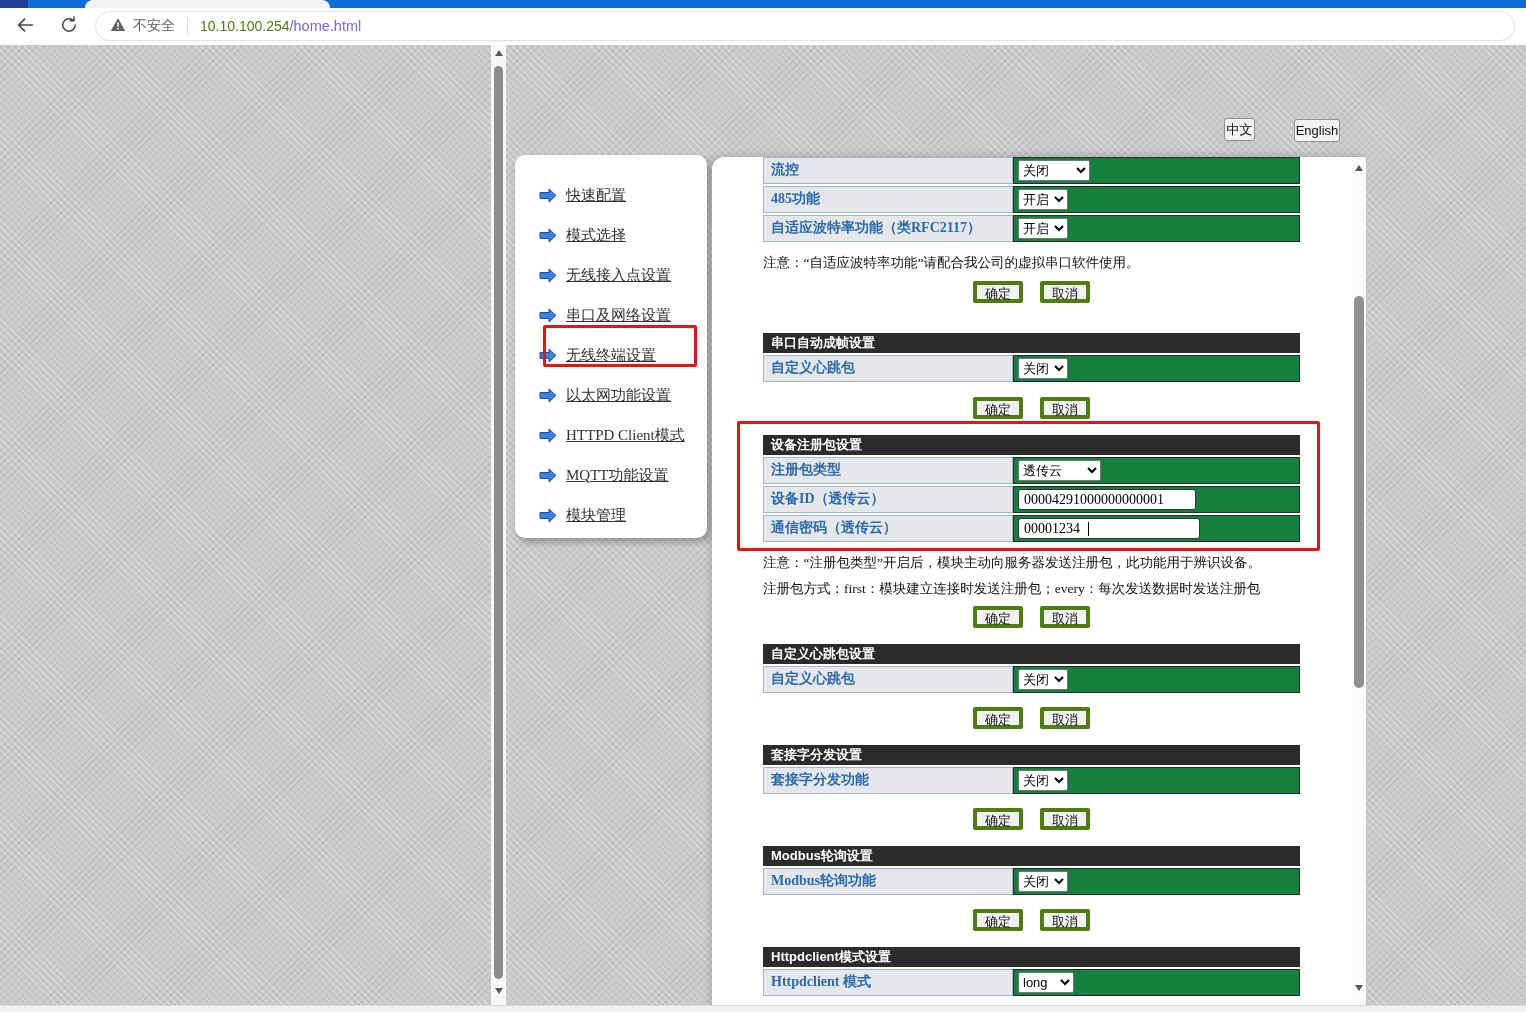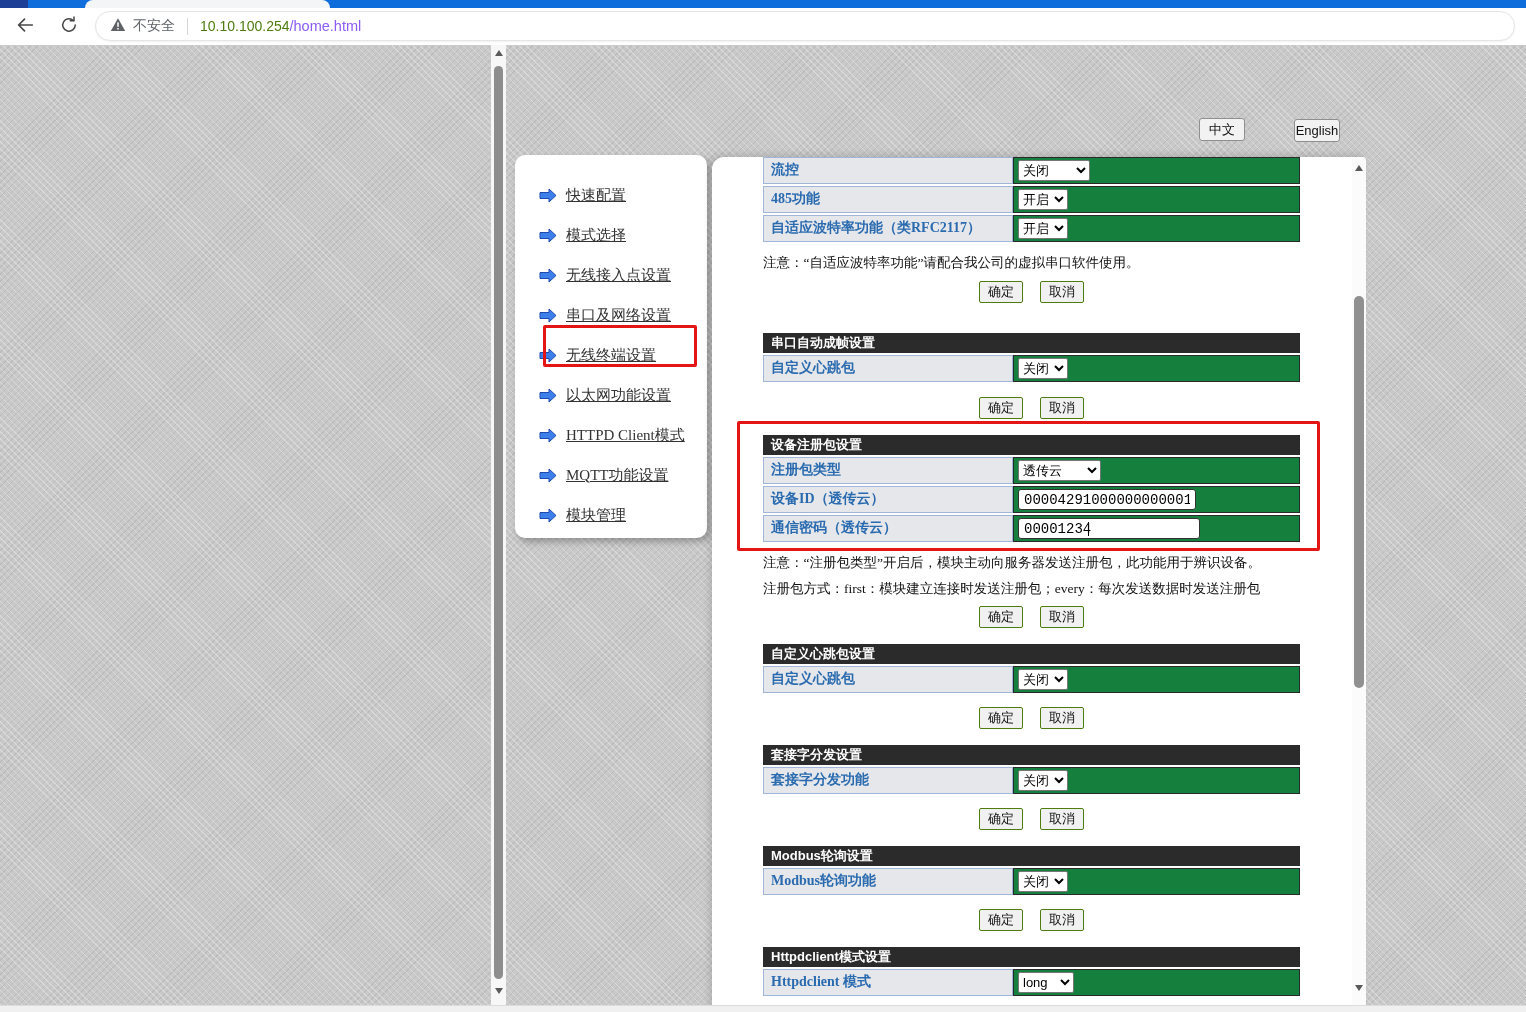--- a/index.html
+++ b/index.html
@@ -32,21 +32,21 @@
   
   .sb-left { position:absolute; left:491px; top:0; width:15px; height:960px; background:#f7f7f7; }
   .sb-arrow { width:0; height:0; margin:0 auto; }
   .sb-arrow.up { border-left:4.5px solid transparent; border-right:4.5px solid transparent; border-bottom:6px solid #5a5a5a; margin-top:5px; }
   .sb-arrow.down { border-left:4.5px solid transparent; border-right:4.5px solid transparent; border-top:6px solid #5a5a5a; }
   .sb-left .thumb { position:absolute; left:3px; top:21px; width:9px; height:913px; background:#8d8d8d; border-radius:5px; }
   .sb-left .down-wrap { position:absolute; left:0; top:943px; width:15px; }
 
   
   .lang-btn { position:absolute; height:23px; background:#f2f2f2; border:1px solid #8f8f8f; border-radius:3px; font-size:13px; color:#111; display:flex; align-items:center; justify-content:center; cursor:pointer; font-family:"Liberation Sans",sans-serif; }
-  .lang-zh { left:1199px; top:73px; width:46px; }
+  .lang-zh { left:1224px; top:73px; width:31px; }
   .lang-en { left:1294px; top:74px; width:46px; }
 
   
   .menu-card { position:absolute; left:515px; top:110px; width:192px; height:383px; background:#fff; border-radius:10px; box-shadow:3px 4px 7px rgba(0,0,0,0.28); padding-top:20px; }
   .menu-item { height:40px; display:flex; align-items:center; padding-left:24px; gap:9px; cursor:pointer; }
   .menu-link { font-family:"Liberation Serif", serif; font-size:15px; color:#333; text-decoration:underline; cursor:pointer; }
   .arrow-icon svg { display:block; }
 
   
   .main-panel { position:absolute; left:712px; top:112px; width:654px; height:855px; background:#fff; border-radius:12px 4px 0 0; box-shadow:-3px -3px 6px rgba(0,0,0,0.12); }
@@ -54,29 +54,29 @@
 
   
   .cfg-header { height:20px; line-height:20px; background:#2b2b2b; color:#fff; font-weight:bold; font-size:13px; padding:0 8px; }
   .cfg-row { display:flex; margin-top:2px; height:27px; }
   .cfg-row:first-child { margin-top:0; }
   .cfg-lbl { width:250px; background:#e6e7ea; border:1px solid #9fb6d9; color:#2a6bb0; font-weight:bold; font-family:"Liberation Serif", serif; font-size:14px; line-height:24px; padding:0 7px; }
   .cfg-val { flex:1; border:1px solid #2a2a2a; background:#15803d; display:flex; align-items:center; padding-left:4px; }
 
   select.sel { height:21px; font-size:13px; font-family:"Liberation Sans",sans-serif; border:1px solid #767676; border-radius:2px; background:#fff; }
   .w72 { width:72px; } .w50 { width:50px; } .w83 { width:83px; } .w56 { width:56px; }
-  input.txt { height:21px; font-size:14px; font-family:Liberation Mono, monospace; border:1px solid #333; border-radius:3px; padding:0 5px; }
+  input.txt { height:21px; font-size:14px; font-family:Liberation Serif, serif; border:1px solid #333; border-radius:3px; padding:0 5px; }
   .id-input { width:178px; }
   .pw-wrap { position:relative; }
   .pw-input { width:182px; border:2px solid #000; }
   .caret { position:absolute; left:70px; top:4px; width:1px; height:14px; background:#000; }
 
   .note { font-family:"Liberation Serif", serif; font-size:13.5px; color:#111; line-height:17px; }
   .btn-row { display:flex; justify-content:center; gap:17px; }
-  .btn { min-width:36px; height:22px; padding:0 8px; background:#f1f1f1; border:1px solid #4d7c0f; border-radius:2px; font-size:13px; color:#111; cursor:pointer; font-family:"Liberation Sans",sans-serif; }
+  .btn { min-width:36px; height:22px; padding:0 8px; background:#f1f1f1; border:4px solid #4d7c0f; border-radius:2px; font-size:13px; color:#111; cursor:pointer; font-family:"Liberation Sans",sans-serif; }
 
   
   .m-note1 { margin-top:12px; } .m-btn1 { margin-top:10px; }
   .m-tbl2  { margin-top:30px; } .m-btn2 { margin-top:15px; }
   .m-tbl3  { margin-top:16px; }
   .m-note3a{ margin-top:12px; } .m-note3b{ margin-top:9px; } .m-btn3 { margin-top:9px; }
   .m-tbl   { margin-top:16px; } .m-btn  { margin-top:14px; }
 
   
   .red-box { position:absolute; border:3px solid #e41515; border-radius:2px; pointer-events:none; }

